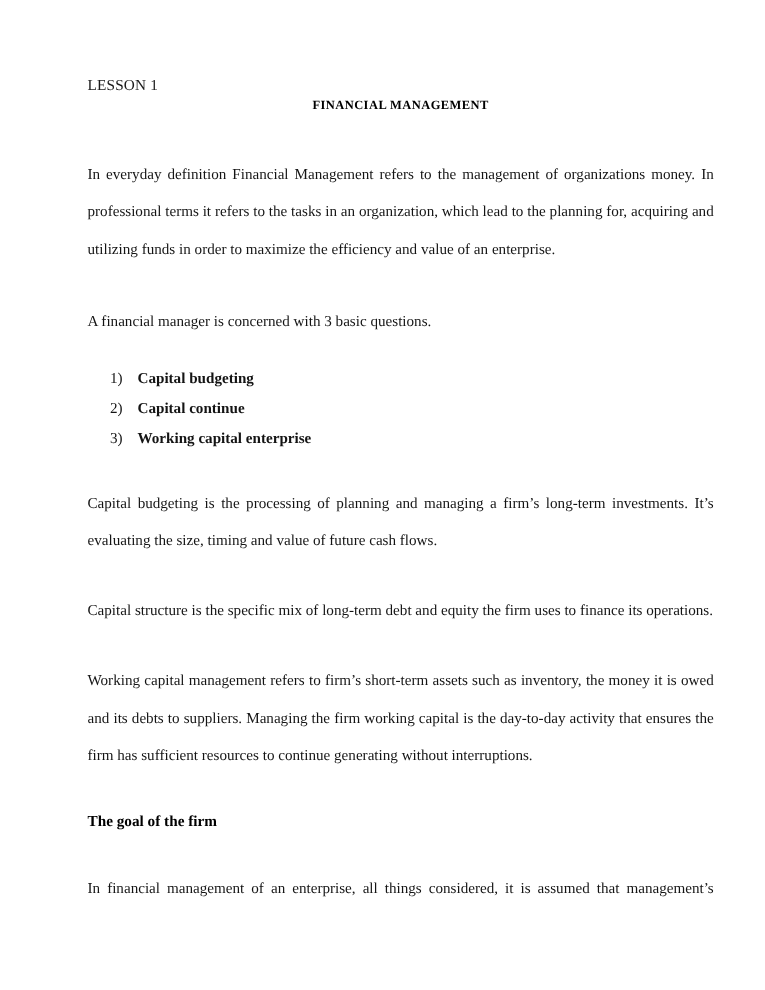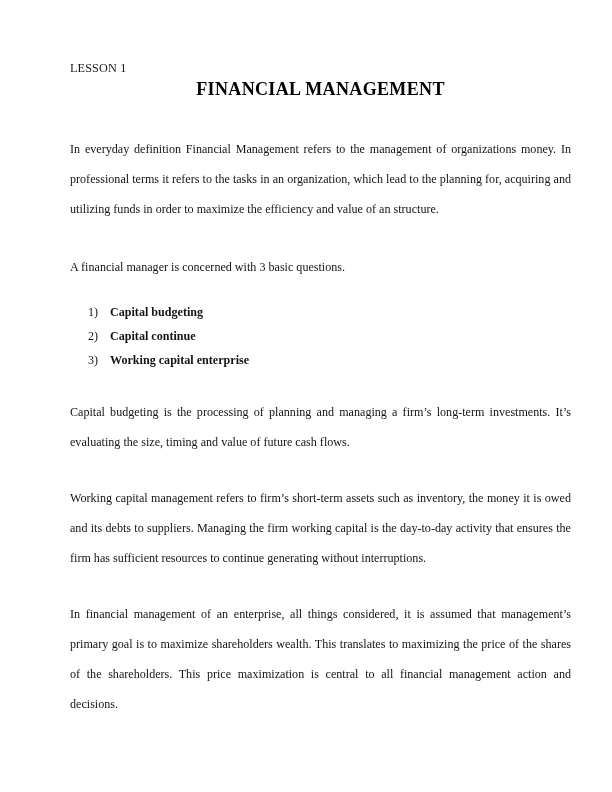--- a/index.html
+++ b/index.html
@@ -24,21 +24,21 @@
   }
   .lesson-label {
     font-size: 12.2px;
     line-height: 1.0;
     letter-spacing: 0.15px;
     margin: 0 0 5px 0;
     text-align: left;
     color: #1a1a1a;
   }
   .doc-title {
-    font-size: 18px;
+    font-size: 10px;
     font-weight: bold;
     text-align: center;
     letter-spacing: 0.35px;
     margin: 0 0 34px 0;
     color: #000000;
   }
   p.body {
     font-size: 12.1px;
     line-height: 30px;
     text-align: justify;
@@ -101,44 +101,46 @@
 <body>
 
 <div class="page">
 
   <div class="content">
 
     <div class="lesson-label">LESSON 1</div>
 
     <div class="doc-title">FINANCIAL MANAGEMENT</div>
 
-    <p class="body">In everyday definition Financial Management refers to the management of organizations money. In professional terms it refers to the tasks in an organization, which lead to the planning for, acquiring and utilizing funds in order to maximize the efficiency and value of an structure.</p>
+    <p class="body">In everyday definition Financial Management refers to the management of organizations money. In professional terms it refers to the tasks in an organization, which lead to the planning for, acquiring and utilizing funds in order to maximize the efficiency and value of an enterprise.</p>
 
     <p class="single">A financial manager is concerned with 3 basic questions.</p>
 
     <ol class="qlist">
       <li>
         <span class="marker">1)</span>
         <span class="item-text">Capital budgeting</span>
       </li>
       <li>
         <span class="marker">2)</span>
         <span class="item-text">Capital continue</span>
       </li>
       <li>
         <span class="marker">3)</span>
         <span class="item-text">Working capital enterprise</span>
       </li>
     </ol>
 
     <p class="body tight">Capital budgeting is the processing of planning and managing a firm’s long-term investments. It’s evaluating the size, timing and value of future cash flows.</p>
 
+    <p class="body tight">Capital structure is the specific mix of long-term debt and equity the firm uses to finance its operations.</p>
 
     <p class="body tight">Working capital management refers to firm’s short-term assets such as inventory, the money it is owed and its debts to suppliers. Managing the firm working capital is the day-to-day activity that ensures the firm has sufficient resources to continue generating without interruptions.</p>
 
+    <h2 class="subhead">The goal of the firm</h2>
 
     <p class="body">In financial management of an enterprise, all things considered, it is assumed that management’s primary goal is to maximize shareholders wealth. This translates to maximizing the price of the shares of the shareholders. This price maximization is central to all financial management action and decisions.</p>
 
   </div>
 
   <div class="page-number">1</div>
 
 </div>
 
 </body></html>

